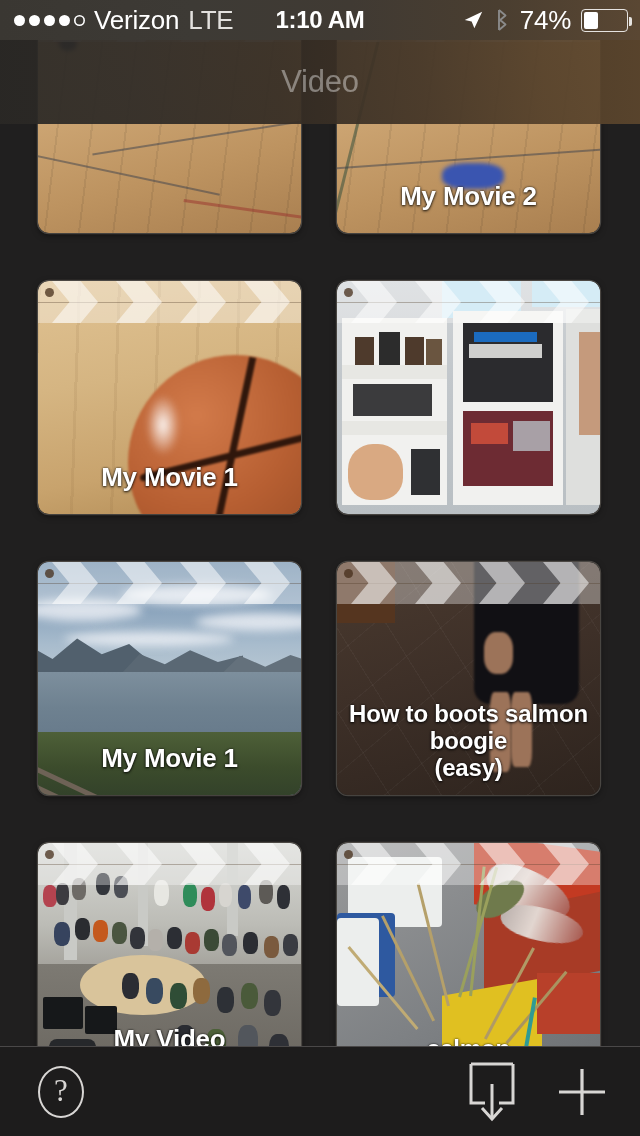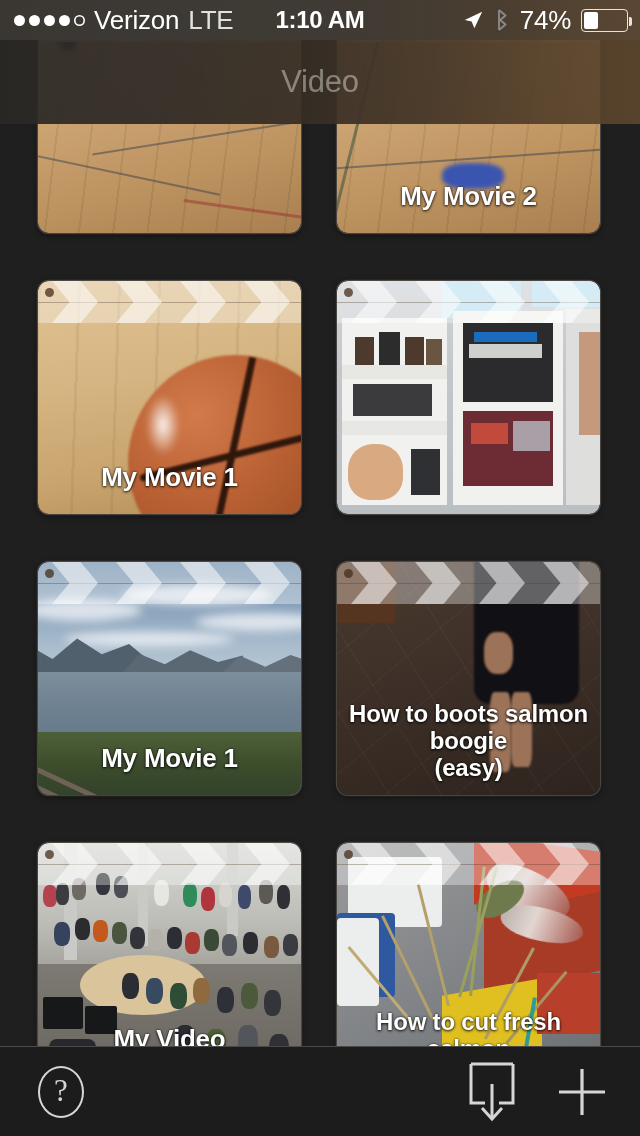--- a/index.html
+++ b/index.html
@@ -516,21 +516,20 @@
         <div class="slate">
           <div class="hairline"></div>
           <div class="pin"></div>
           <div class="chev" style="left:14px"></div>
             <div class="chev" style="left:78px"></div>
           <div class="chev" style="left:142px"></div>
             <div class="chev" style="left:206px"></div>
         </div>
       </div>
       <div class="card-title two-line">
-        <div>How to cut fresh</div>
         <div>salmon</div>
       </div>
     </div>
 
   </div>
 </div>
 
 <div class="navbar"></div>
 <div class="tabs">
   <button class="tab inactive">Video</button>

